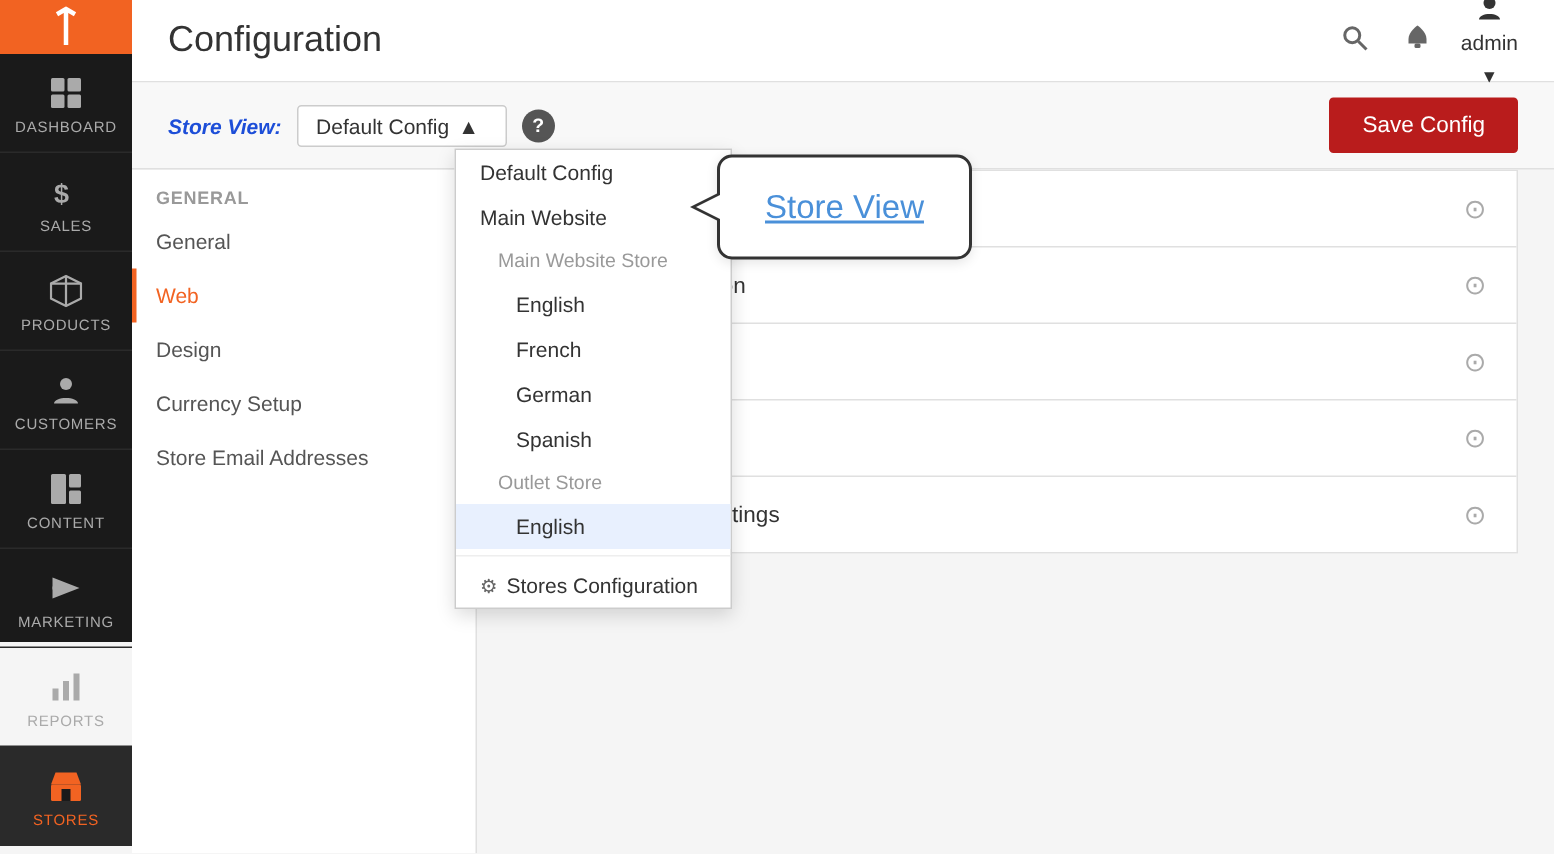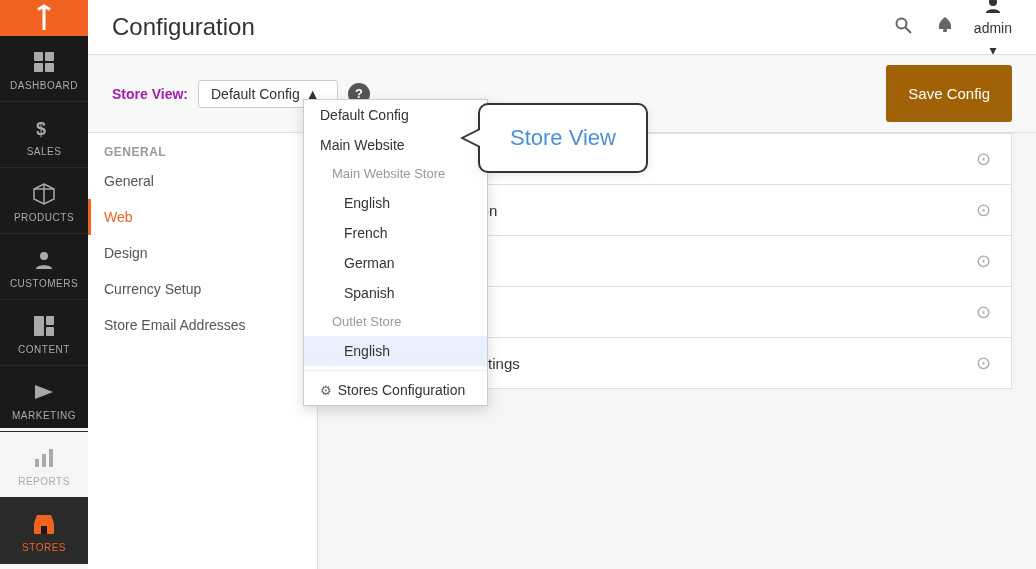--- a/index.html
+++ b/index.html
@@ -110,22 +110,23 @@
       flex-shrink: 0;
       position: relative;
     }
     .store-view-left {
       display: flex;
       align-items: center;
       gap: 10px;
     }
     .store-view-label {
       font-size: 14px;
-      color: #a21caf;
+      color: #1d4ed8;
       font-weight: 600;
+      font-style: italic;
     }
     .store-view-select {
       display: flex;
       align-items: center;
       gap: 6px;
       background: #fff;
       border: 1px solid #ccc;
       padding: 5px 12px;
       border-radius: 3px;
       cursor: pointer;
@@ -140,24 +141,24 @@
       background: #555;
       color: #fff;
       display: flex;
       align-items: center;
       justify-content: center;
       font-size: 13px;
       font-weight: bold;
       cursor: pointer;
     }
     .save-config-btn {
-      background: #a16207;
+      background: #b91c1c;
       color: #fff;
       border: none;
-      padding: 20px 22px;
+      padding: 10px 22px;
       font-size: 15px;
       font-weight: 500;
       cursor: pointer;
       border-radius: 3px;
     }
 
     
     .dropdown-menu {
       position: absolute;
       top: 44px;
@@ -201,20 +202,21 @@
       top: 48px;
       background: #fff;
       border: 2px solid #333;
       border-radius: 10px;
       padding: 20px 30px;
       font-size: 22px;
       color: #4a90d9;
       font-weight: 400;
       z-index: 200;
       box-shadow: 0 2px 8px rgba(0,0,0,0.1);
+      text-decoration: underline;
     }
     .store-view-tooltip::before {
       content: '';
       position: absolute;
       left: -20px;
       top: 50%;
       transform: translateY(-50%);
       border-width: 10px 20px 10px 0;
       border-style: solid;
       border-color: transparent #333 transparent transparent;

